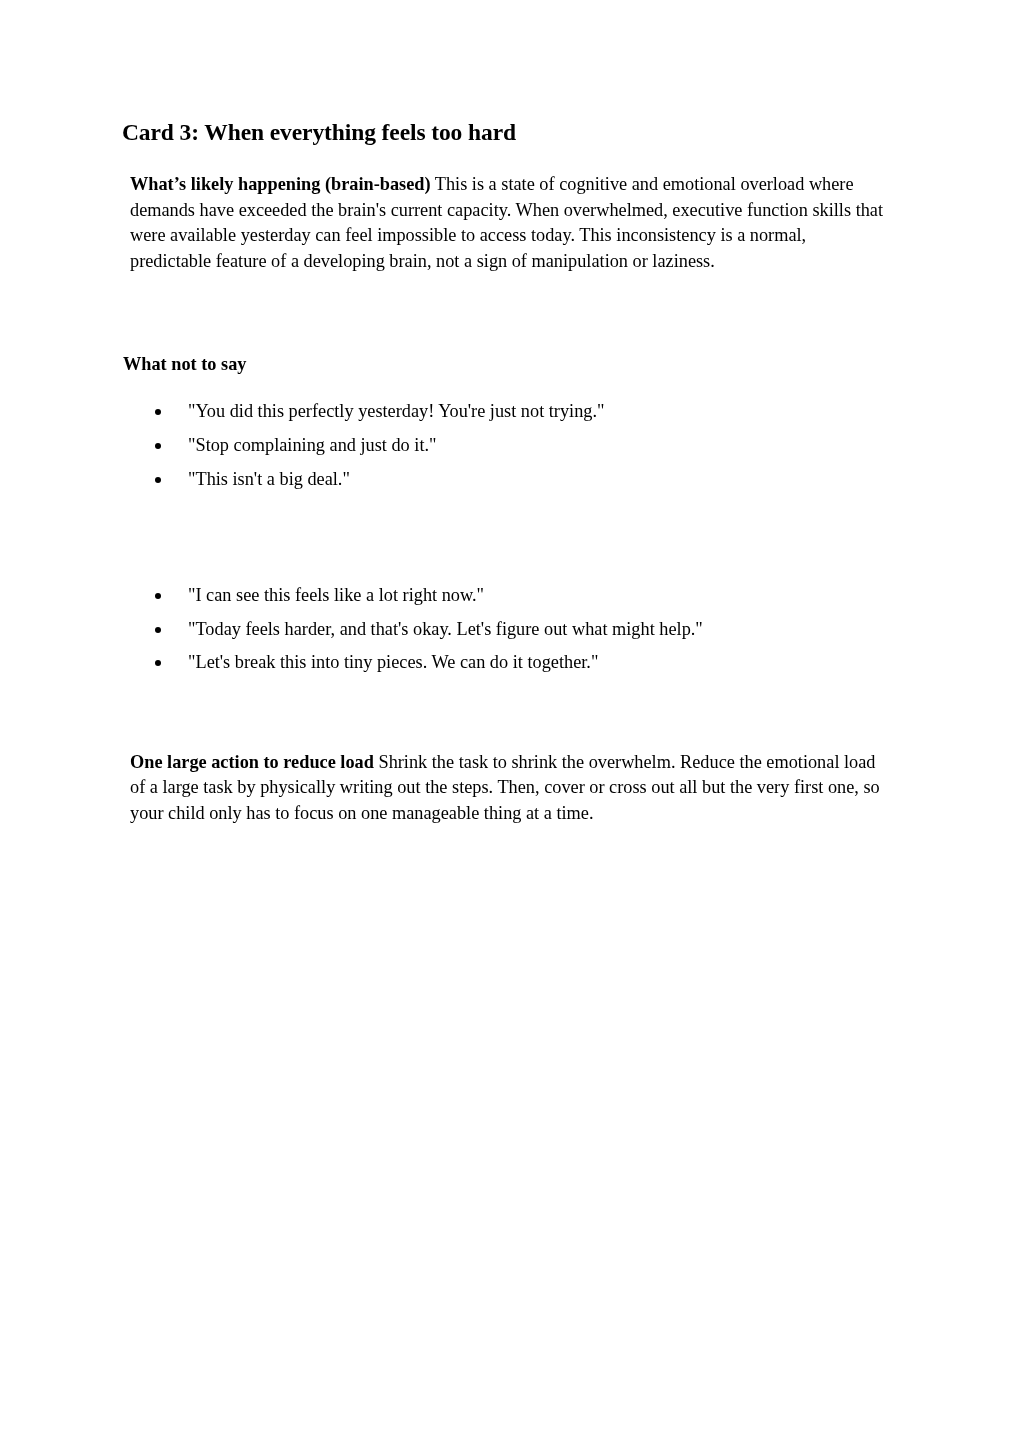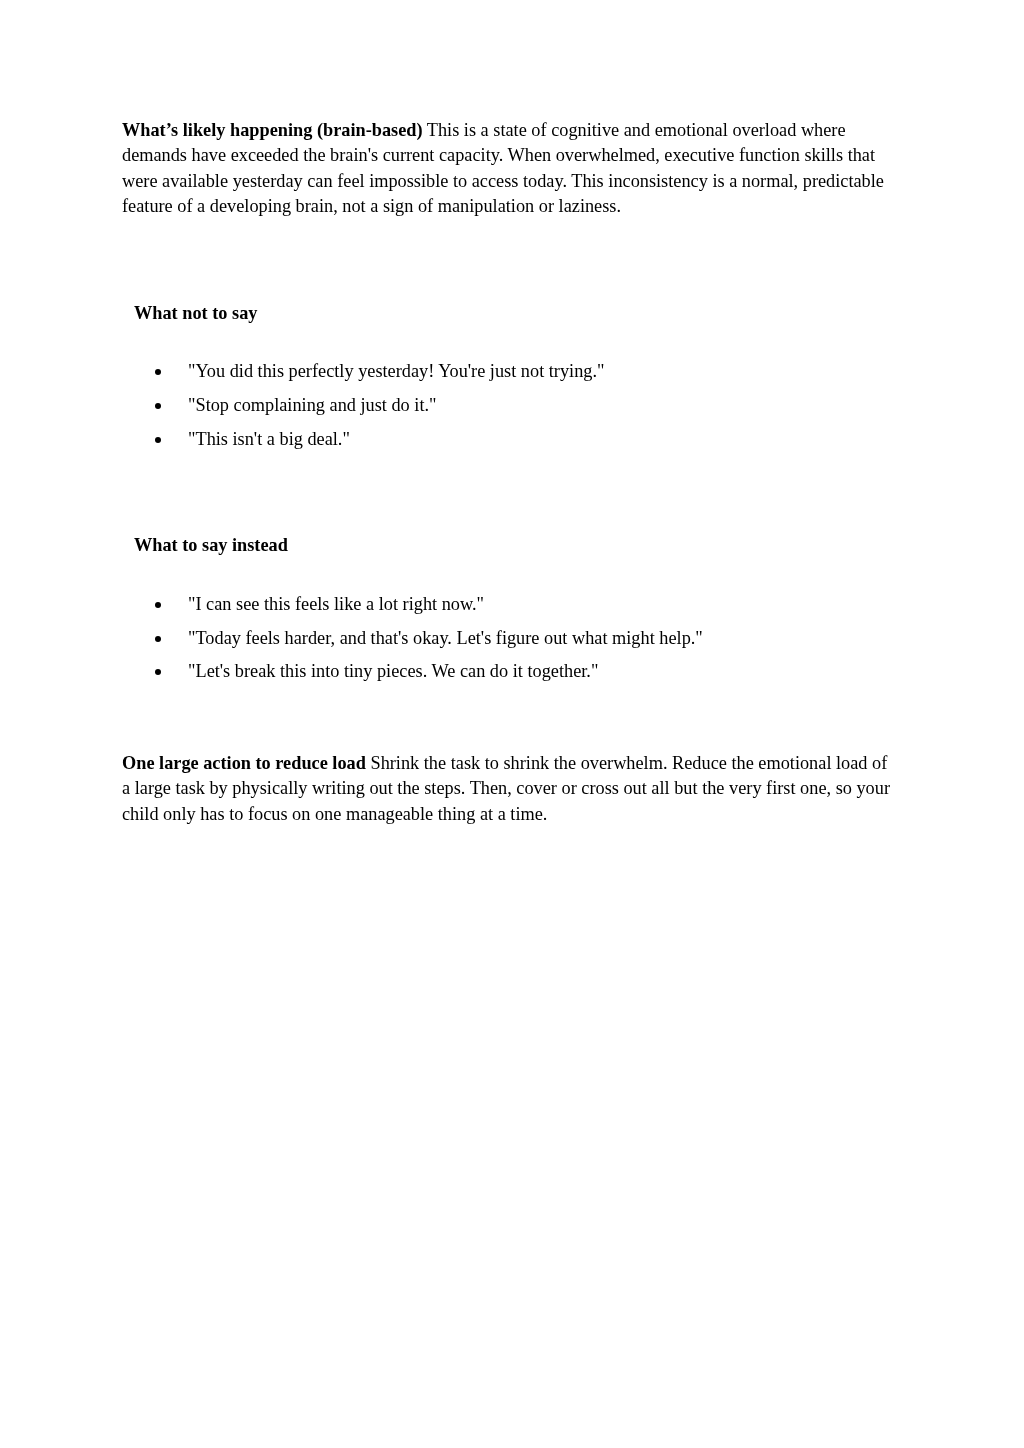--- a/index.html
+++ b/index.html
@@ -28,32 +28,32 @@
   .doc-title {
     font-size: 23.5px;
     font-weight: bold;
     line-height: 1.25;
     margin: 0 0 25px 0;
     letter-spacing: -0.1px;
   }
   .body-para {
     font-size: 18.3px;
     line-height: 25.4px;
-    margin: 0;
+    margin: 8px;
     text-align: left;
     max-width: 775px;
   }
   .body-para .lead-in {
     font-weight: bold;
   }
   .section-heading {
     font-size: 18.3px;
     font-weight: bold;
     line-height: 25.4px;
-    margin: 12px;
+    margin: 1px;
   }
   .spacer-large {
     height: 69px;
   }
   .spacer-heading {
     height: 21px;
   }
   .spacer-list {
     height: 69px;
   }
@@ -83,20 +83,21 @@
     height: 6px;
     background: #000000;
     border-radius: 50%;
   }
 </style>
 </head>
 <body>
 
 <div class="page">
 
+  <h1 class="doc-title">Card 3: When everything feels too hard</h1>
 
   <p class="body-para">
     <span class="lead-in">What’s likely happening (brain-based)</span><span> This is a state of cognitive and emotional overload where demands have exceeded the brain's current capacity. When overwhelmed, executive function skills that were available yesterday can feel impossible to access today. This inconsistency is a normal, predictable feature of a developing brain, not a sign of manipulation or laziness.</span>
   </p>
 
   <div class="spacer-large"></div>
 
   <h2 class="section-heading">What not to say</h2>
 
   <div class="spacer-heading"></div>
@@ -111,21 +112,20 @@
       <span>"Stop complaining and just do it."</span>
     </li>
     <li>
       <span class="bullet-dot"></span>
       <span>"This isn't a big deal."</span>
     </li>
   </ul>
 
   <div class="spacer-list"></div>
 
-  <h2 class="section-heading">What to say instead</h2>
 
   <div class="spacer-heading"></div>
 
   <ul class="bullet-list">
     <li>
       <span class="bullet-dot"></span>
       <span>"I can see this feels like a lot right now."</span>
     </li>
     <li>
       <span class="bullet-dot"></span>

